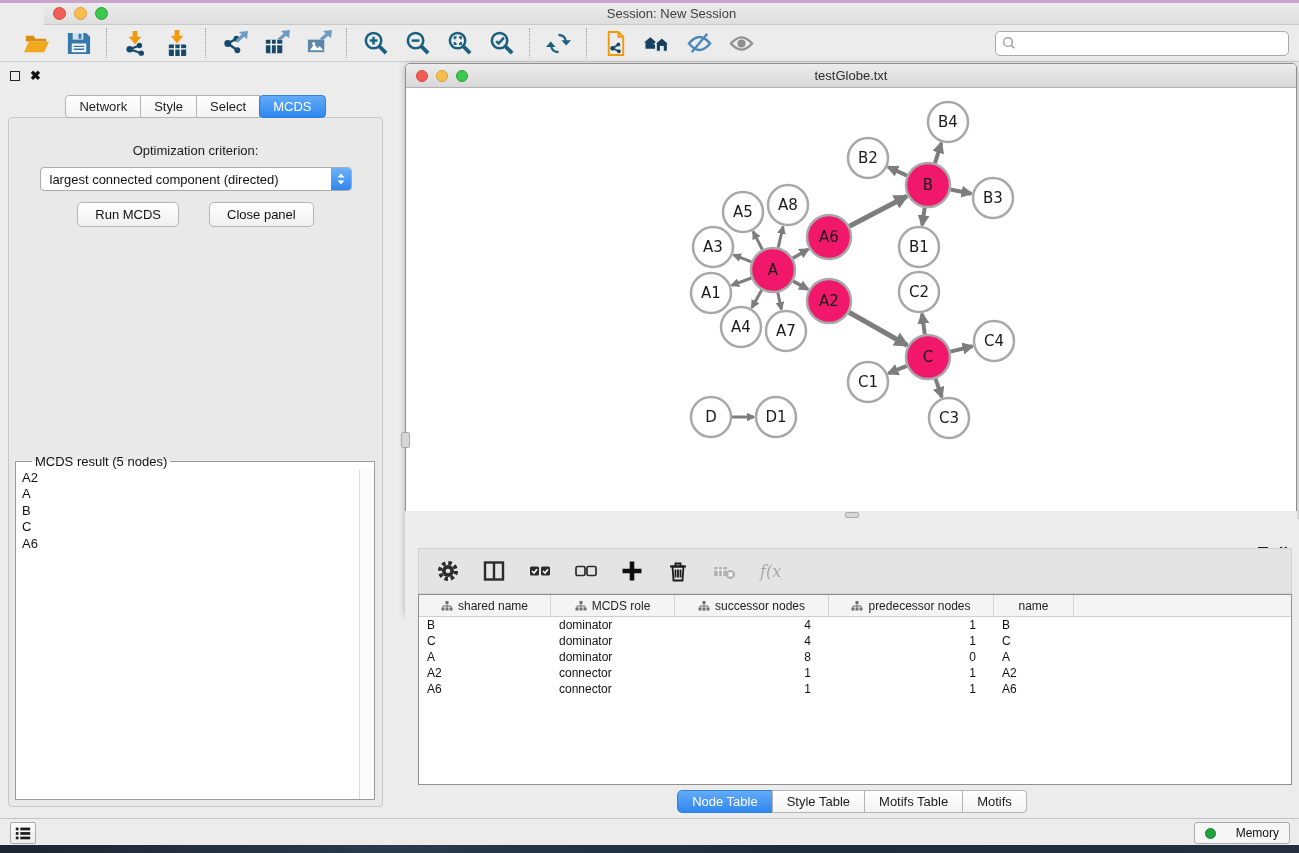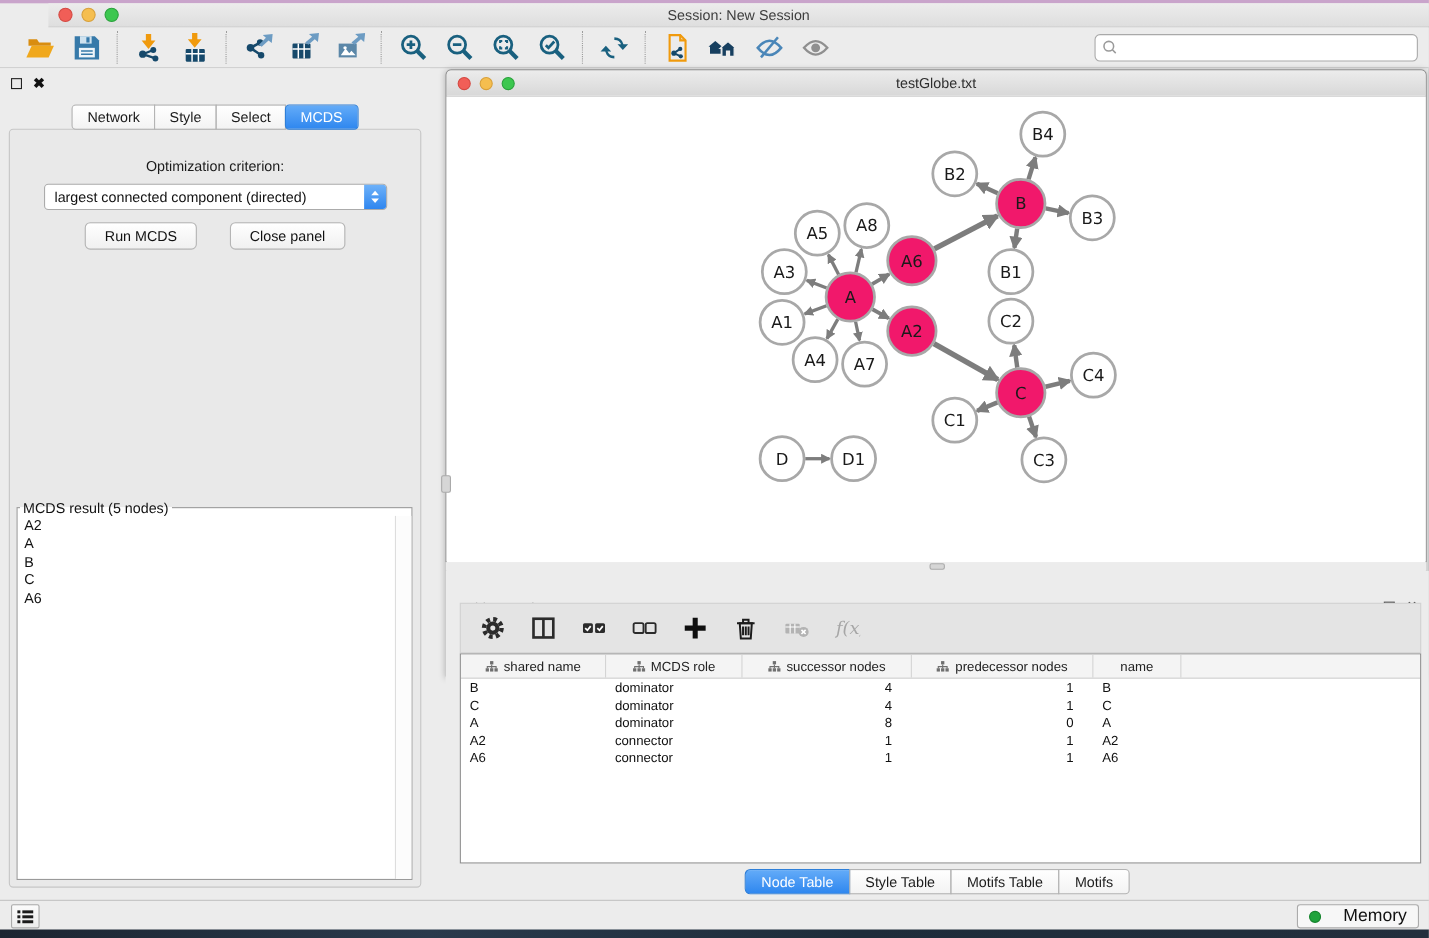--- a/index.html
+++ b/index.html
@@ -48,21 +48,21 @@
   .combo { position:relative; margin:9px auto 0; width:312px; height:24px; background:#fff;
            border:1px solid #ababab; border-radius:4px; display:flex; align-items:center; cursor:pointer; }
   .combo-value { font-size:13px; color:#111; padding-left:9px; flex:1; white-space:nowrap; overflow:hidden; }
   .combo-step { width:20px; height:22px; border-radius:0 3px 3px 0;
                 background:linear-gradient(#6db1f9,#2f86ef); display:flex; align-items:center; justify-content:center; }
   .btn-row { display:flex; justify-content:center; gap:30px; margin-top:11px; }
   .mac-btn { font-size:13px; color:#111; padding:4px 17px; border:1px solid #b5b5b5; border-radius:5px;
              background:linear-gradient(#ffffff,#f0f0f0); cursor:pointer; }
   .result-box { position:absolute; left:6px; right:7px; top:336px; bottom:6px;
                 border:1px solid #9a9a9a; background:#fff; margin:0; }
-  .result-box legend { font-size:13px; color:#111; padding:0 3px; margin-left:2px; }
+  .result-box legend { font-size:13px; color:#111; padding:0 3px; margin-left:16px; }
   .result-list { position:absolute; inset:0 15px 0 0; padding:1px 0 0 6px; overflow:hidden; }
   .result-item { font-size:13px; color:#111; line-height:16.4px; }
   .result-scroll { position:absolute; top:0; right:0; bottom:0; width:15px; background:#fcfcfc; border-left:1px solid #ddd; }
 
   
   .net-window { position:absolute; left:405px; top:63px; width:892px; height:552px;
                 background:#fff; border:1px solid #8f8f8f; border-radius:5px 5px 0 0;
                 box-shadow:0 1px 6px rgba(0,0,0,.25); }
   .net-titlebar { height:24px; background:linear-gradient(#ececec,#d8d8d8); border-bottom:1px solid #b2b2b2;
                   border-radius:4px 4px 0 0; display:flex; align-items:center; position:relative; }
@@ -97,21 +97,21 @@
   .tp-tabs .seg-btn { padding:3px 14px; }
   .tp-tabs .seg-btn.active { border-radius:5px 0 0 5px; }
 
   
   .statusbar { position:absolute; left:0; top:818px; right:0; height:27px; background:#ececec;
                border-top:1px solid #c4c4c4; }
   .list-btn { position:absolute; left:10px; top:3px; width:26px; height:22px; background:linear-gradient(#fbfbfb,#ededed);
               border:1px solid #ababab; border-radius:2px; display:flex; align-items:center; justify-content:center; cursor:pointer; }
   .memory-btn { position:absolute; right:9px; top:3px; height:22px; padding:0 10px; background:#f7f7f7;
                 border:1px solid #ababab; border-radius:3px; display:flex; align-items:center; gap:20px;
-                font-size:16px; color:#111; cursor:pointer; }
+                font-size:12px; color:#111; cursor:pointer; }
   .mem-dot { width:11px; height:11px; border-radius:50%; background:#1fa33c; border:1px solid #15842d; }
   .desktop-strip { position:absolute; left:0; right:0; bottom:0; height:8px;
                    background:linear-gradient(90deg,#1c2531,#2a3a4c 30%,#1e2c3a 60%,#232f3d); }
 </style>
 </head>
 <body>
 
 <div class="app">
   <div class="mac-edge"></div>
 

